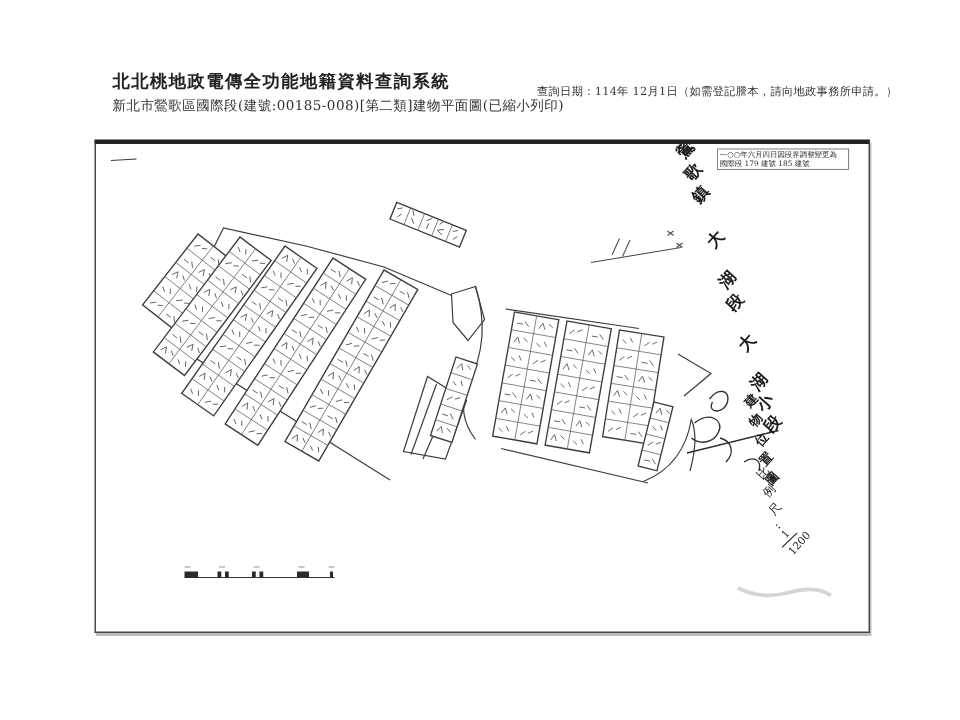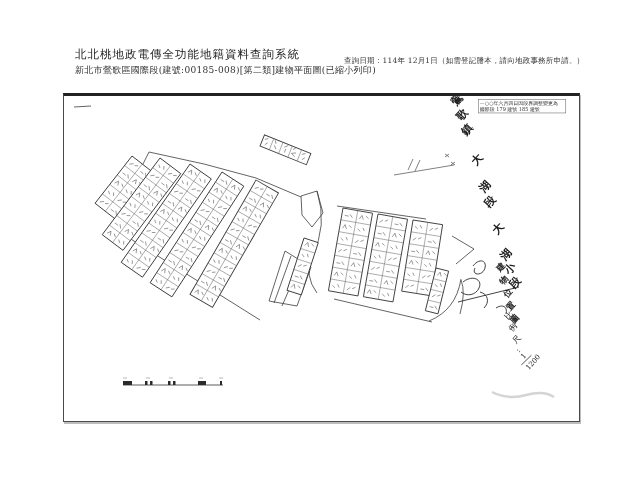--- a/index.html
+++ b/index.html
@@ -1,28 +1,28 @@
 <!DOCTYPE html>
 <html><head>
 <meta charset="utf-8">
 <style>
   html,body{margin:0;padding:0;}
   body{
     width:640px;height:480px;position:relative;background:#ffffff;overflow:hidden;
     font-family:"DejaVu Serif","Liberation Serif",serif;color:#1a1a1a;
   }
   .hdr-title{
-    position:absolute;left:75px;top:47px;font-size:11.5px;font-weight:400;
+    position:absolute;left:75px;top:47px;font-size:11.5px;font-weight:700;
     letter-spacing:1px;color:#222;
   }
   .hdr-sub{
     position:absolute;left:75px;top:64px;font-size:9px;color:#333;letter-spacing:0.3px;
   }
   .hdr-note{
-    position:absolute;left:344px;top:56px;font-size:7.5px;color:#333;letter-spacing:0.2px;
+    position:absolute;left:358px;top:56px;font-size:7.5px;color:#333;letter-spacing:0.2px;
   }
   .doc{
     position:absolute;left:63px;top:93px;width:515px;height:325px;background:#fff;
     border:1.5px solid #4a4a4a;border-top:3px solid #222;
     box-shadow:1px 2px 0 #bdbdbd;
   }
   .doc svg{position:absolute;left:0;top:0;width:100%;height:100%;}
   .stamp{
     position:absolute;left:414px;top:3px;width:136px;
     transform:scale(0.62);transform-origin:0 0;

